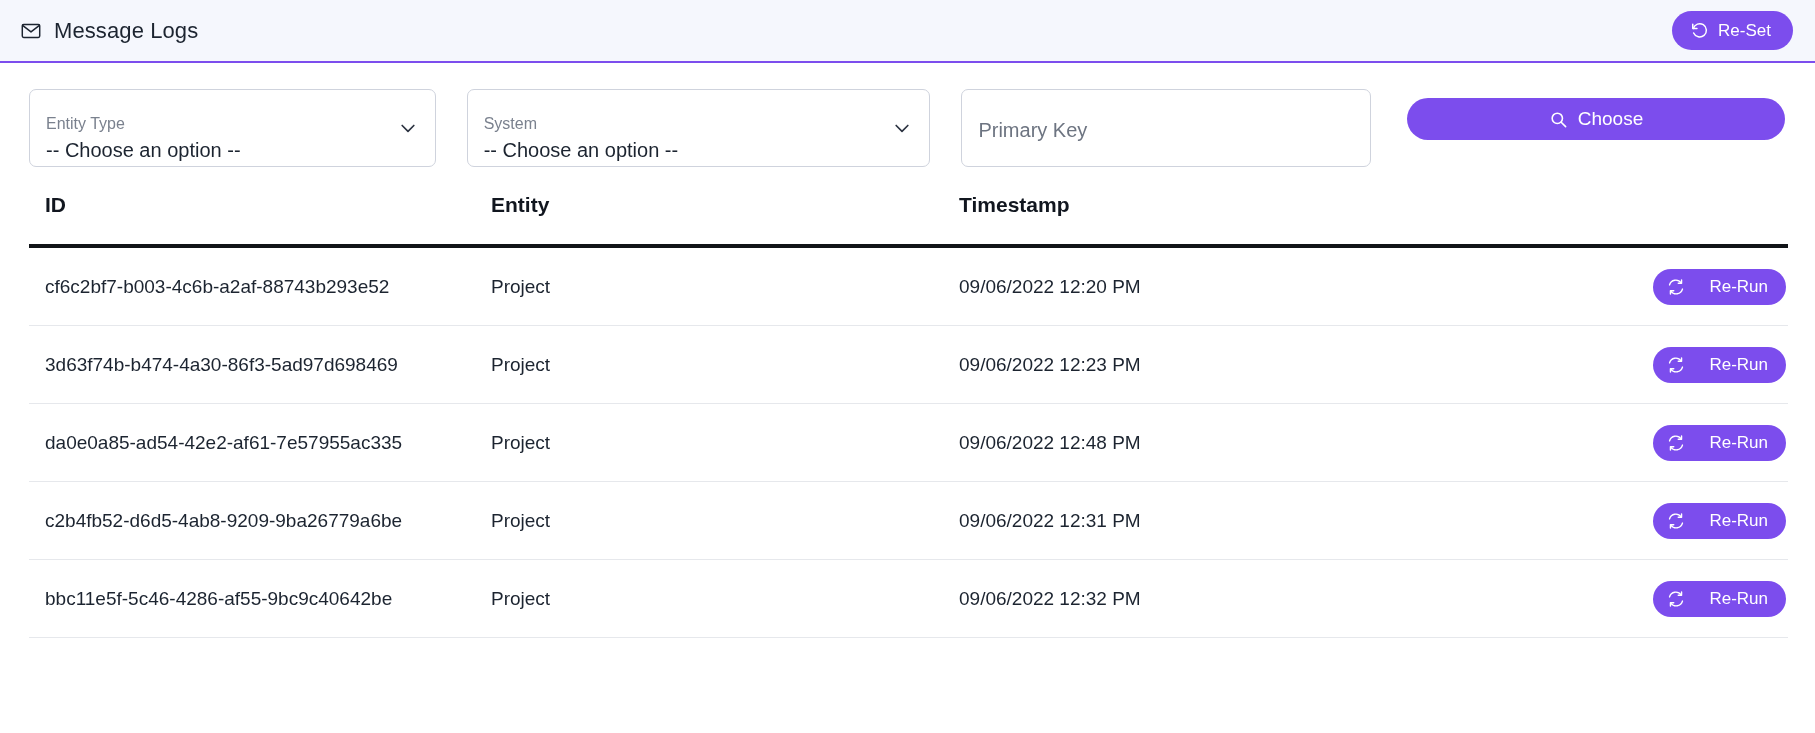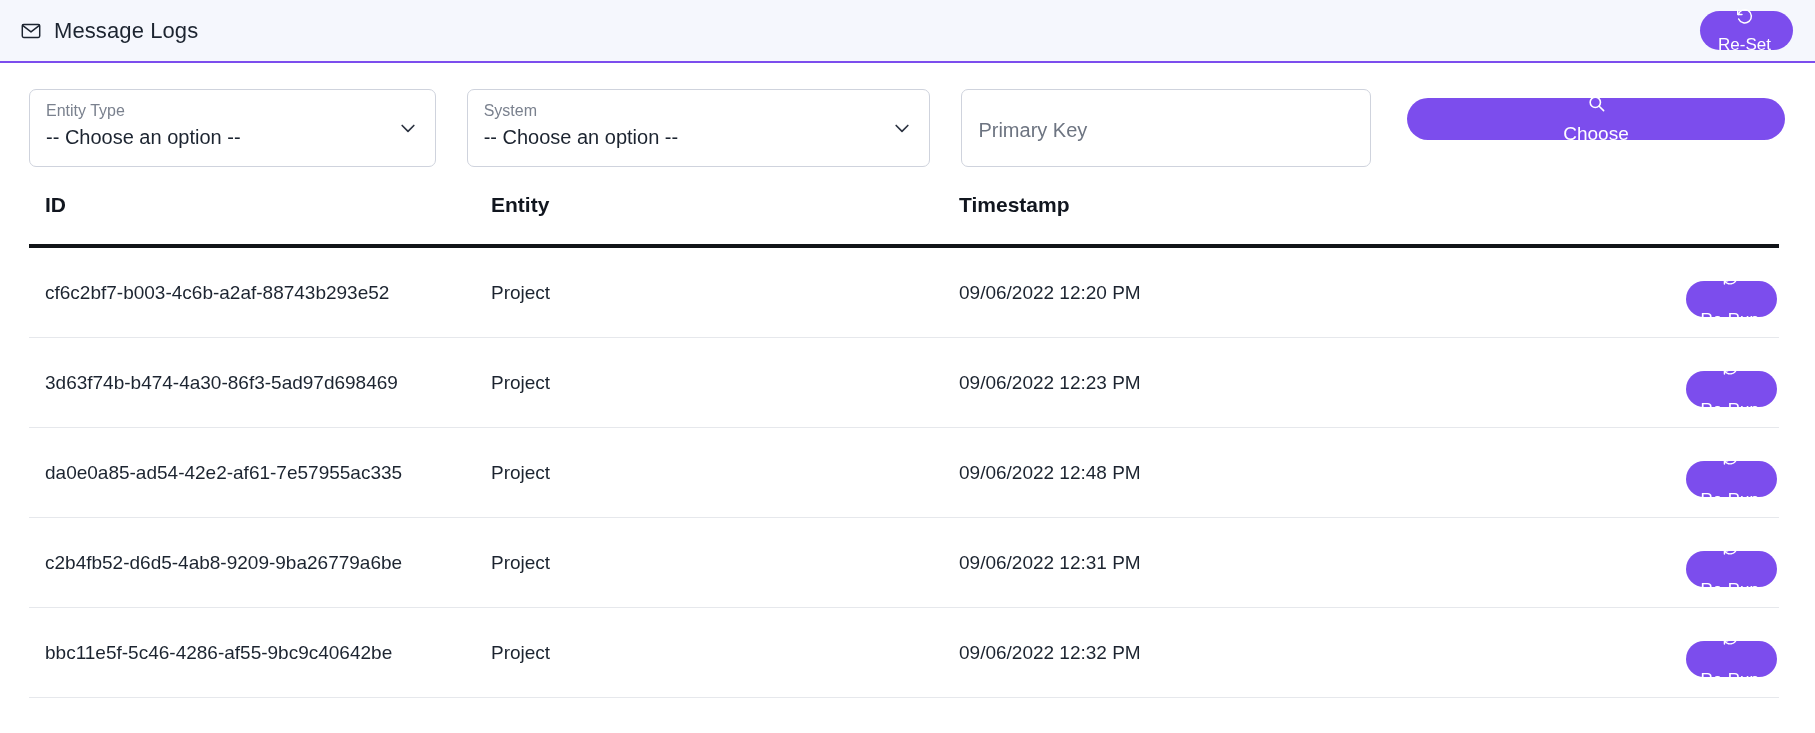--- a/index.html
+++ b/index.html
@@ -43,21 +43,20 @@
     display: inline-flex;
     align-items: center;
     justify-content: center;
     gap: 9px;
     background: #7c4ded;
     color: #ffffff;
     border: none;
     border-radius: 999px;
     cursor: pointer;
     font-family: "Liberation Sans", sans-serif;
-    flex-direction: column;
   }
   .btn-reset {
     height: 39px;
     padding: 0 22px 0 18px;
     font-size: 17px;
   }
   .btn-reset .ic { width: 19px; height: 19px; display: inline-flex; }
 
   
   .filter-bar {
@@ -77,20 +76,21 @@
   .field-select { width: 412px; margin-right: 31px; }
   .field-select:nth-of-type(2) { width: 470px; }
   .field-input  { width: 415px; display: flex; align-items: center; padding-top: 5px; }
 
   .field-label {
     display: block;
     font-size: 16px;
     color: #7a818e;
     line-height: 1.2;
     margin-bottom: 5px;
+    margin-top: 13px;
   }
   .field-value {
     font-size: 20px;
     color: #1c2430;
     line-height: 1.25;
   }
   .field-placeholder {
     font-size: 20px;
     color: #6d7481;
   }
@@ -114,21 +114,21 @@
   .btn-search {
     width: 378px;
     height: 42px;
     font-size: 19px;
     gap: 10px;
   }
   .btn-search .ic { width: 19px; height: 19px; display: inline-flex; }
 
   
   .table-wrap {
-    padding: 0 36px 0 29px;
+    padding: 0 27px 0 29px;
     margin-top: 26px;
   }
   table {
     width: 100%;
     border-collapse: collapse;
     table-layout: fixed;
   }
   thead th {
     text-align: left;
     font-size: 21px;

